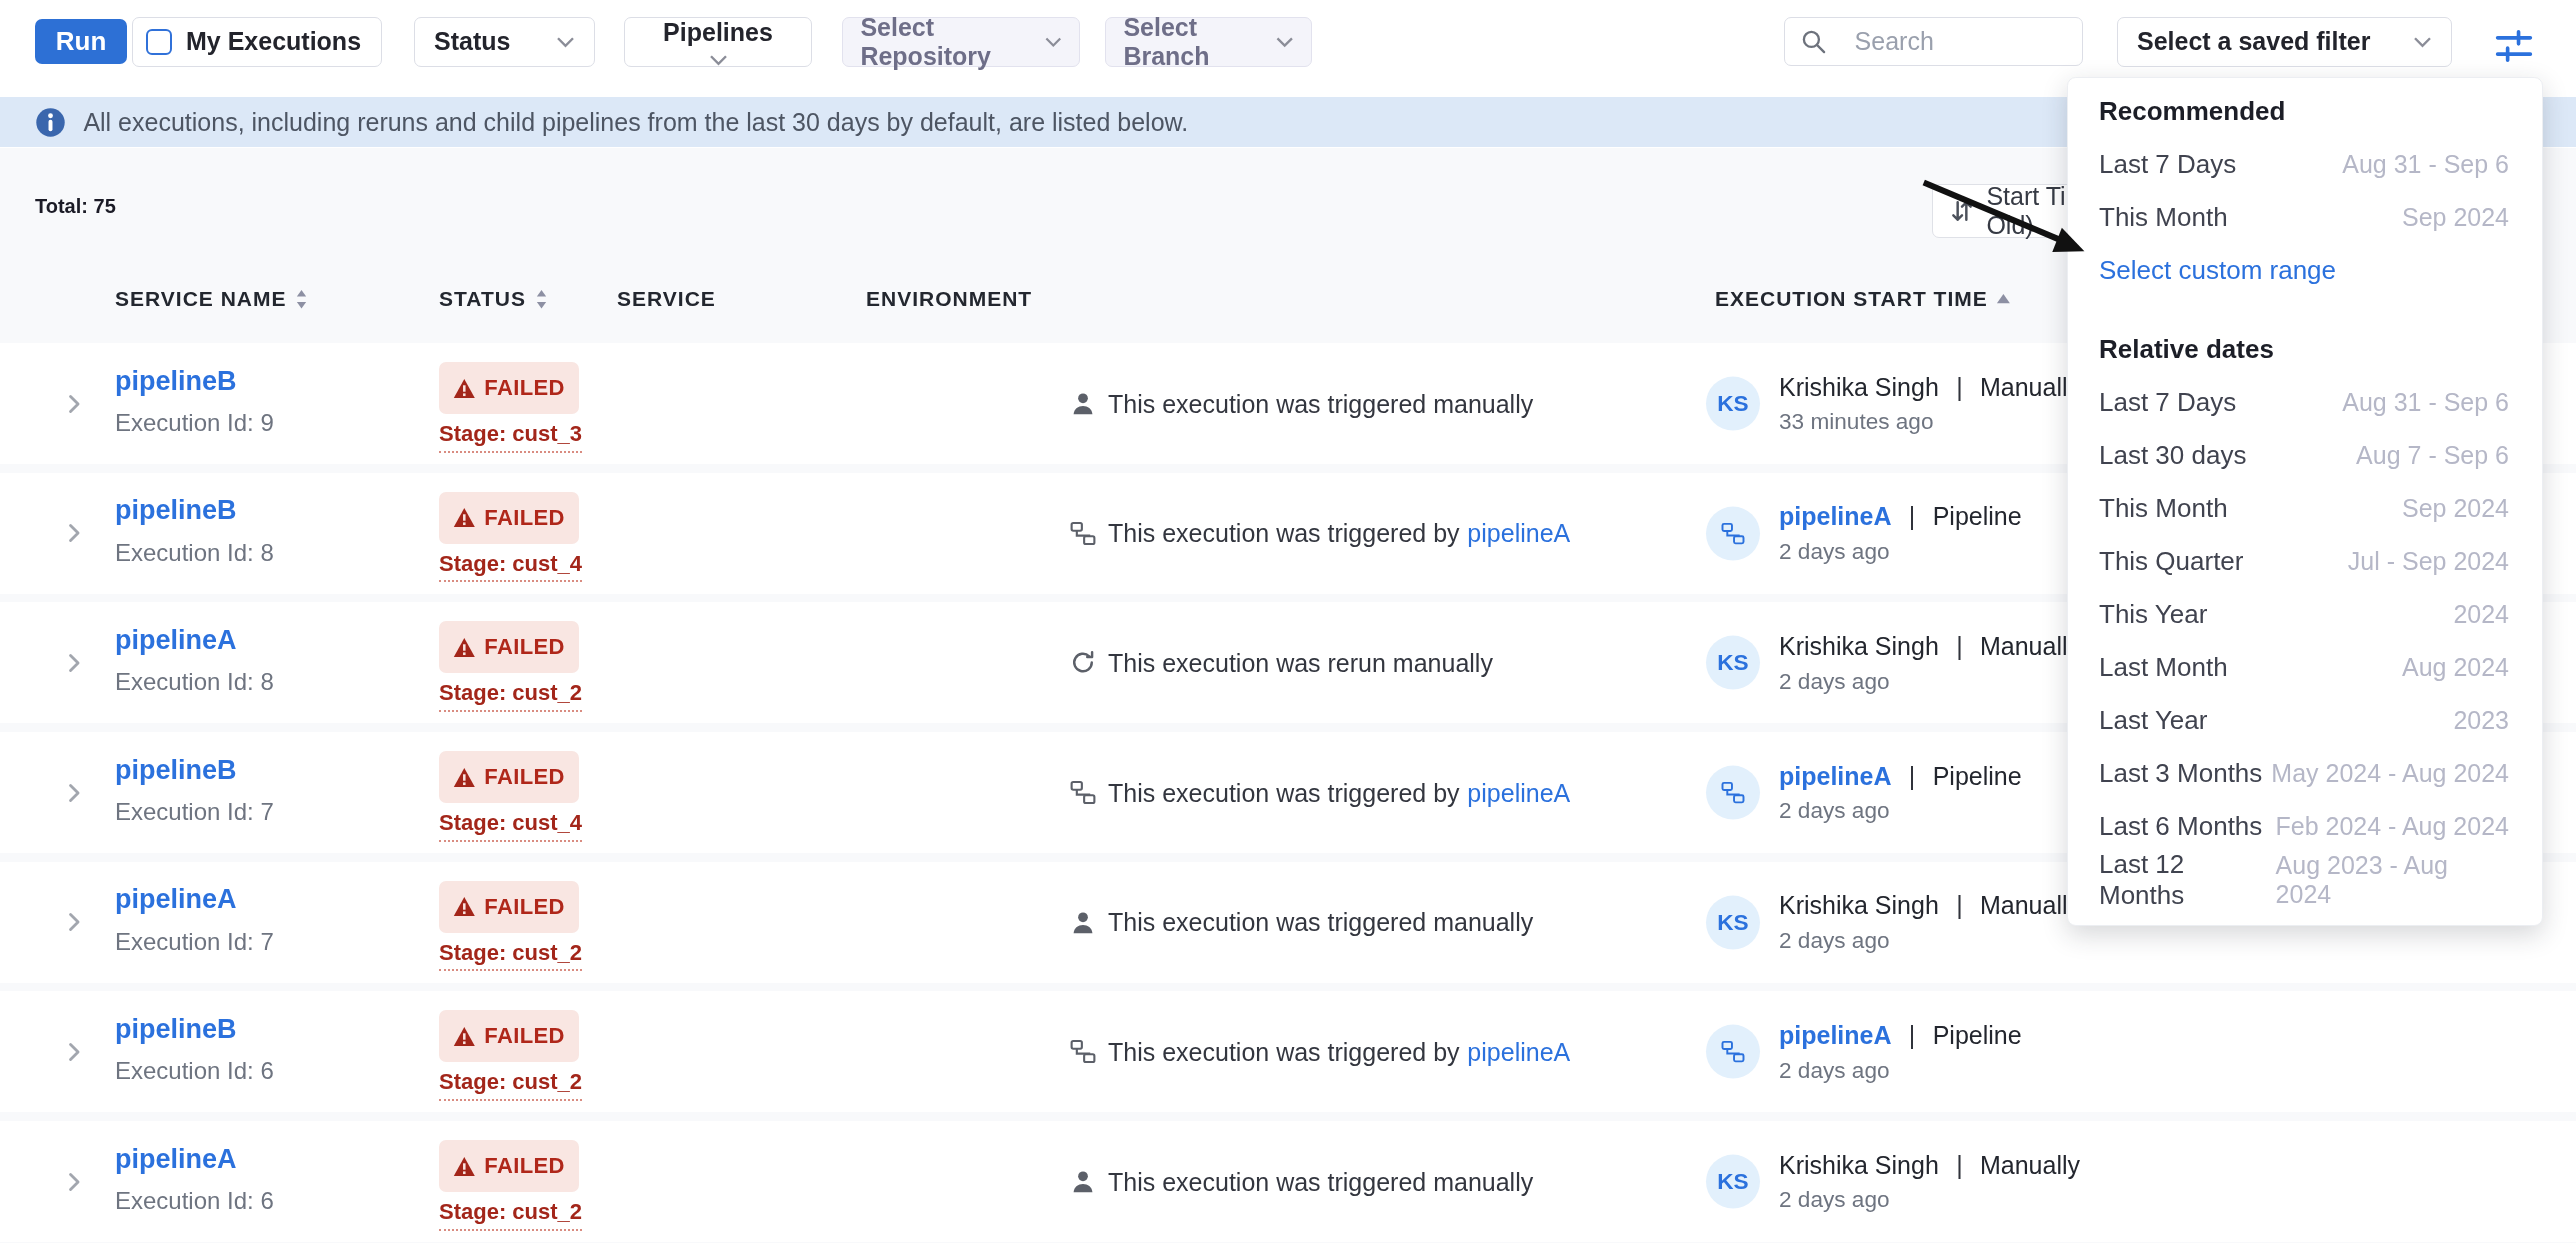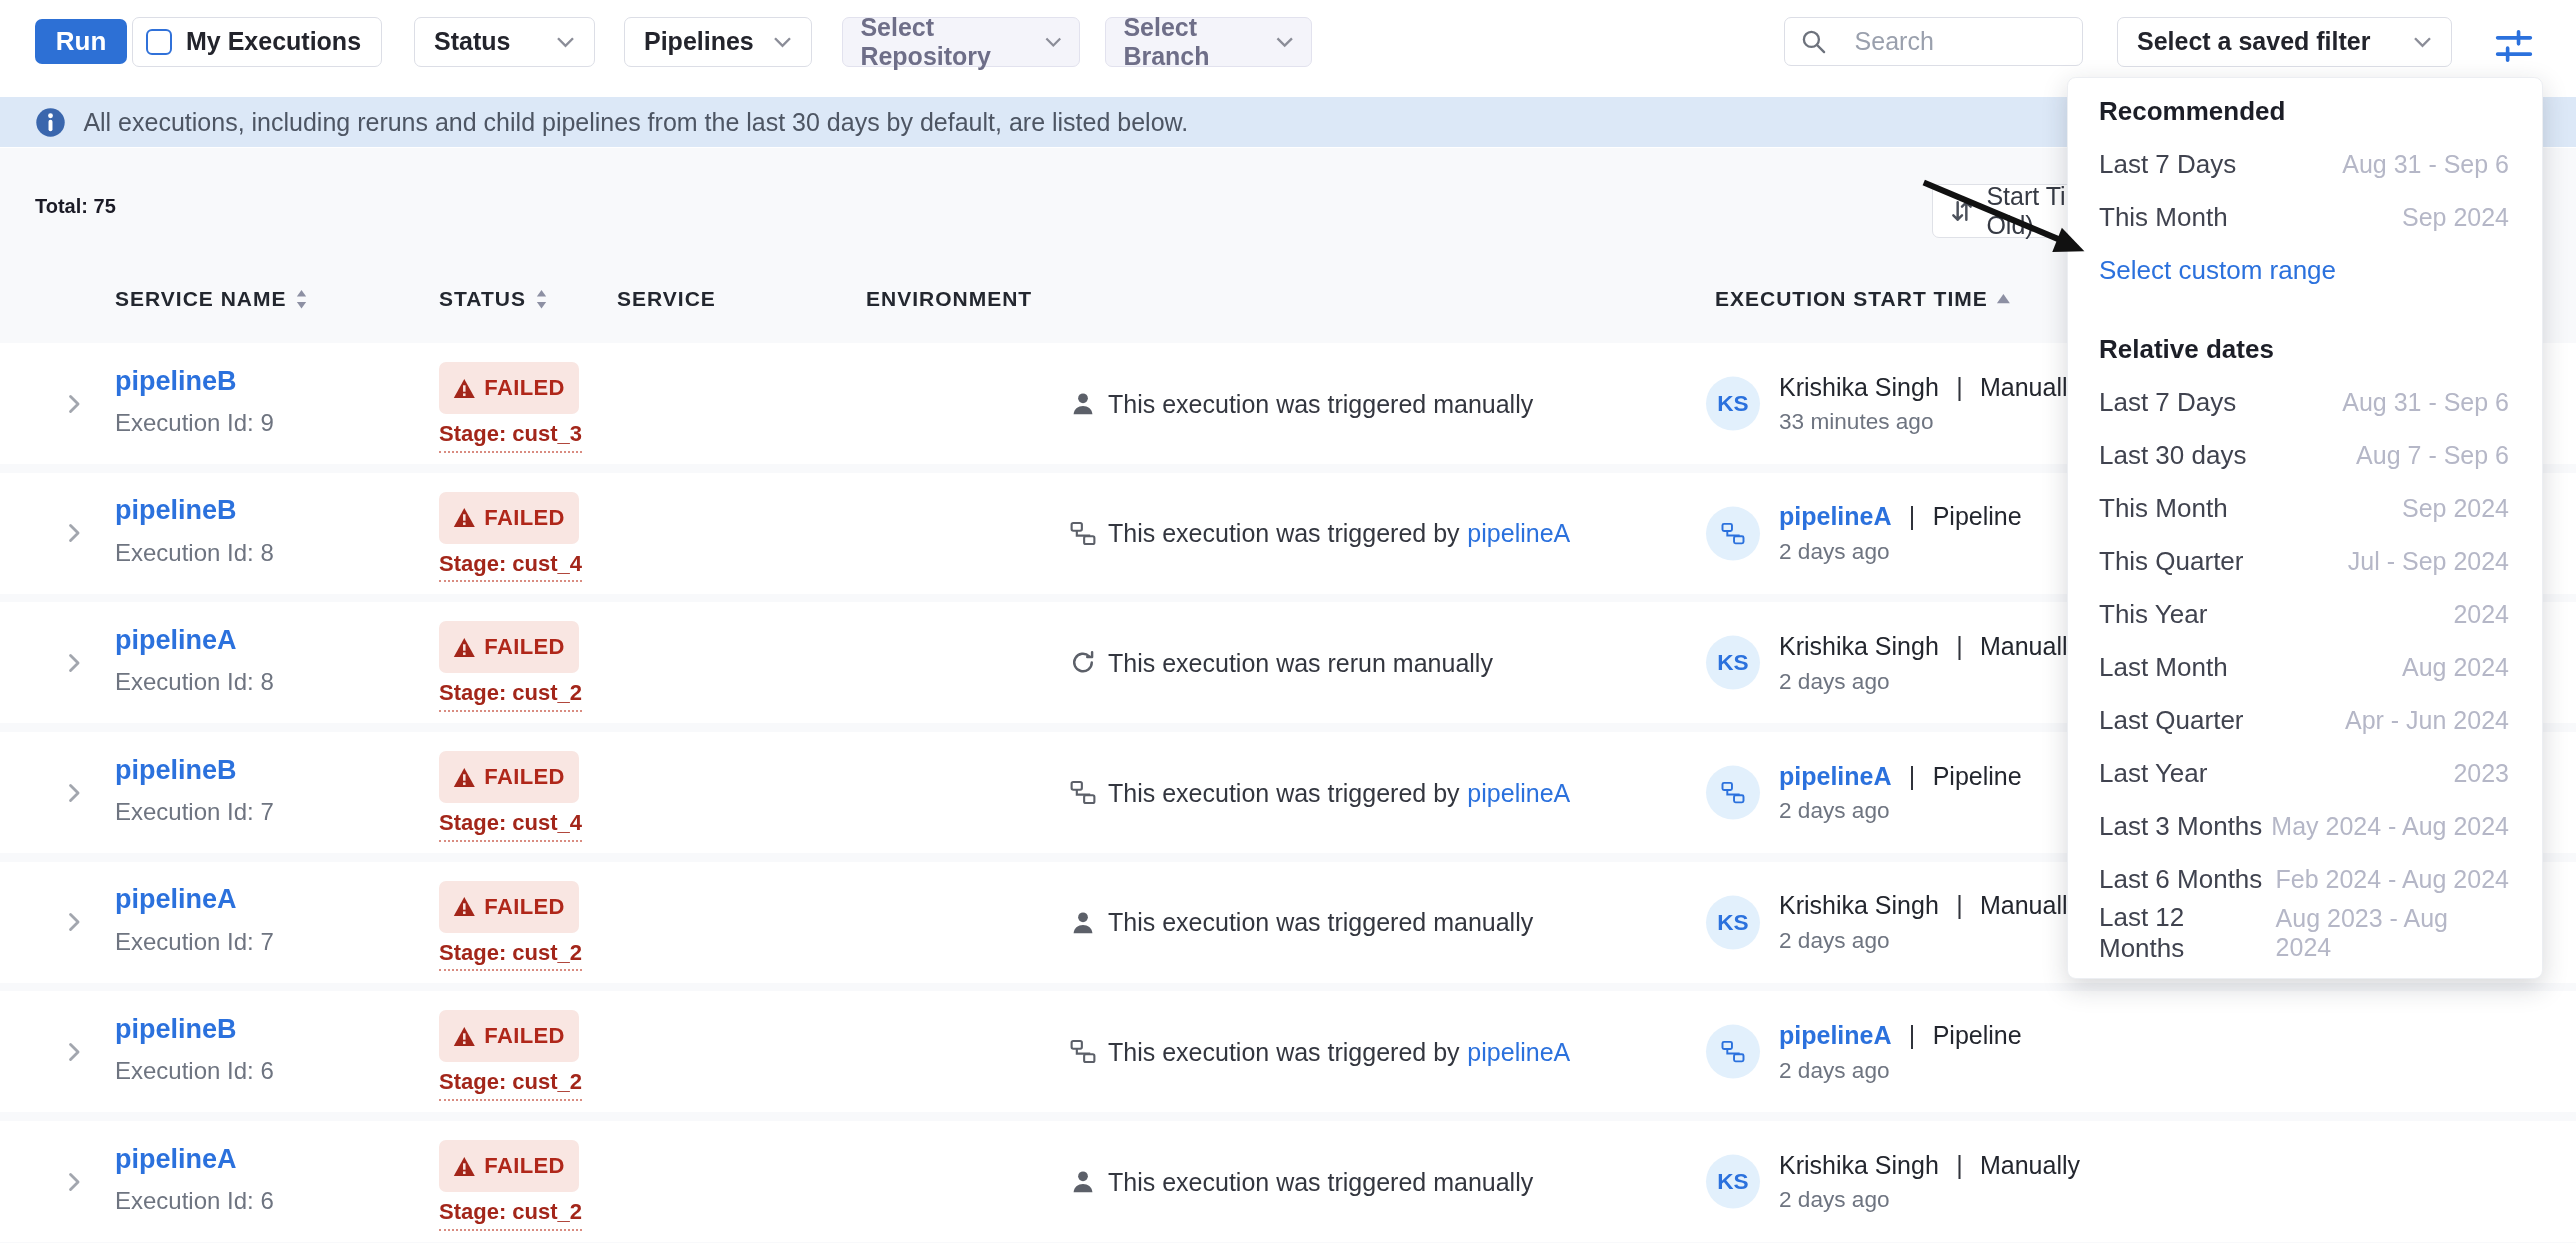--- a/index.html
+++ b/index.html
@@ -12,21 +12,21 @@
   .run-btn{position:absolute;left:35px;top:19px;width:92px;height:45px;background:#2d70d5;
            border-radius:7px;color:#fff;font-size:26px;font-weight:bold;display:flex;
            align-items:center;justify-content:center;cursor:pointer;}
   .tb-box{position:absolute;top:16.5px;height:50px;background:#fff;border:1.7px solid #dcdee6;
           border-radius:7px;display:flex;align-items:center;box-sizing:border-box;}
   .tb-box .lbl{font-size:25px;font-weight:600;color:#23242c;}
   .chk-wrap{left:132px;width:250px;padding-left:13px;}
   .chk{width:26px;height:26px;border:2.6px solid #3071d9;border-radius:6px;background:#fff;
        margin-right:14px;box-sizing:border-box;}
   .sel-status{left:414px;width:181px;padding:0 19px;justify-content:space-between;}
-  .sel-pipelines{left:624px;width:188px;padding:0 19px;justify-content:space-between;}
+  .sel-pipelines{left:624px;width:188px;padding:0 19px;justify-content:space-between;flex-direction:column;}
   .sel-soft{background:#f4f4fa;border-color:#e2e2ee;}
   .sel-soft .lbl{color:#6e6e88;}
   .sel-repo{left:842px;width:238px;padding:0 17.4px;justify-content:space-between;}
   .sel-branch{left:1105px;width:207px;padding:0 17.4px;justify-content:space-between;}
   .search-box{left:1784px;top:17.4px;width:299px;height:49px;padding:0 15.6px;}
   .search-box .ph{font-size:25px;color:#9aa0ad;margin-left:28px;}
   .sel-saved{left:2117px;top:16.5px;width:335px;padding:0 19px;justify-content:space-between;}
   .sliders{left:2494px;top:26px;width:40px;height:40px;cursor:pointer;}
 
   
@@ -591,24 +591,20 @@
   <div class="menu-item">
     <span class="mi-label">This Year</span>
     <span class="mi-value">2024</span>
   </div>
 
   <div class="menu-item">
     <span class="mi-label">Last Month</span>
     <span class="mi-value">Aug 2024</span>
   </div>
 
-  <div class="menu-item">
-    <span class="mi-label">Last Quarter</span>
-    <span class="mi-value">Apr - Jun 2024</span>
-  </div>
 
   <div class="menu-item">
     <span class="mi-label">Last Year</span>
     <span class="mi-value">2023</span>
   </div>
 
   <div class="menu-item">
     <span class="mi-label">Last 3 Months</span>
     <span class="mi-value">May 2024 - Aug 2024</span>
   </div>

